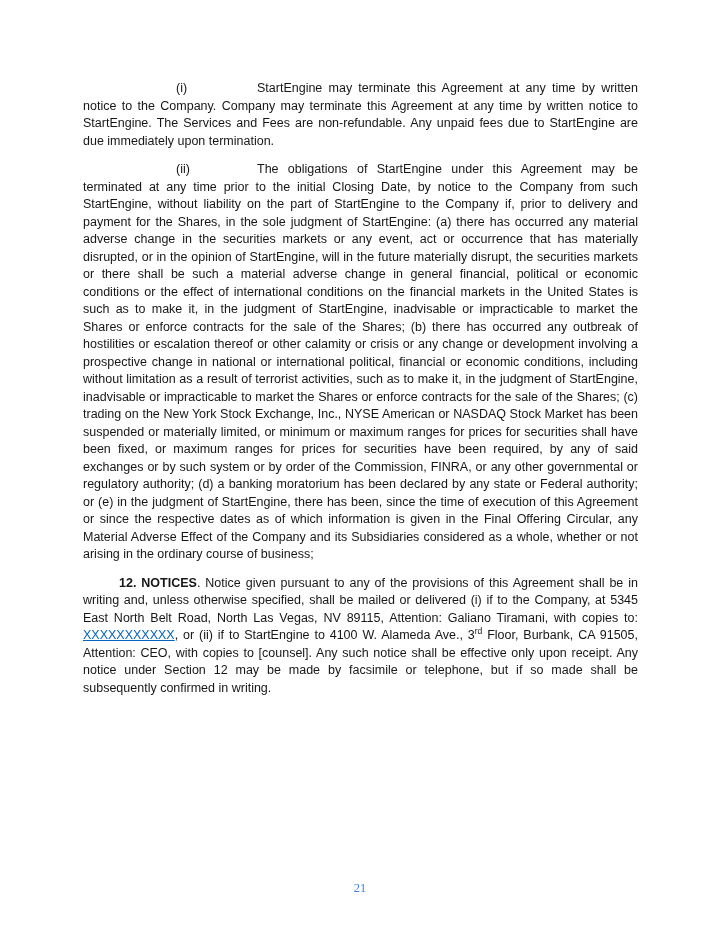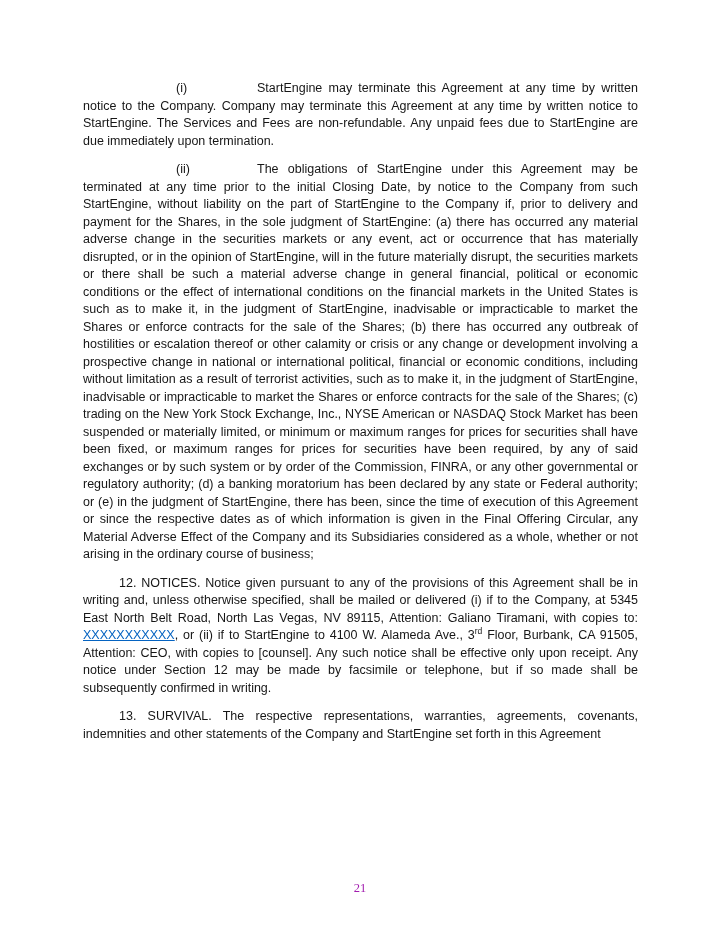--- a/index.html
+++ b/index.html
@@ -26,53 +26,52 @@
   }
   
   p.clause { text-indent: 93px; }
   p.clause .clabel {
     display: inline-block;
     width: 81px;
     text-indent: 0;
   }
   
   p.numbered { text-indent: 36px; }
-  .heading { font-weight: normal; }
+  .heading { font-weight: bold; }
   a.doclink {
     color: #0563C1;
     text-decoration: underline;
     cursor: pointer;
     margin-top: 32px;
   }
   sup.ord {
     font-size: 8.5px;
     vertical-align: super;
     line-height: 0;
     margin-top: 16px;
   }
   .pagenum {
     position: absolute;
     left: 0;
     right: 0;
     bottom: 36px;
     text-align: center;
     font-size: 12.5px;
     font-family: "Liberation Serif", serif;
-    color: #a21caf;
+    color: #3b82f6;
   }
 </style>
 </head>
 <body>
 
 <div class="page">
 
   <p class="para clause"><span class="clabel">(i)</span><span>StartEngine may terminate this Agreement at any time by written notice to the Company.  Company may terminate this Agreement at any time by written notice to StartEngine.  The Services and Fees are non-refundable.  Any unpaid fees due to StartEngine are due immediately upon termination.</span></p>
 
   <p class="para clause"><span class="clabel">(ii)</span><span>The obligations of StartEngine under this Agreement may be terminated at any time prior to the initial Closing Date, by notice to the Company from such StartEngine, without liability on the part of StartEngine to the Company if, prior to delivery and payment for the Shares, in the sole judgment of StartEngine: (a) there has occurred any material adverse change in the securities markets or any event, act or occurrence that has materially disrupted, or in the opinion of StartEngine, will in the future materially disrupt, the securities markets or there shall be such a material adverse change in general financial, political or economic conditions or the effect of international conditions on the financial markets in the United States is such as to make it, in the judgment of StartEngine, inadvisable or impracticable to market the Shares or enforce contracts for the sale of the Shares; (b) there has occurred any outbreak of hostilities or escalation thereof or other calamity or crisis or any change or development involving a prospective change in national or international political, financial or economic conditions, including without limitation as a result of terrorist activities, such as to make it, in the judgment of StartEngine, inadvisable or impracticable to market the Shares or enforce contracts for the sale of the Shares; (c) trading on the New York Stock Exchange, Inc., NYSE American or NASDAQ Stock Market has been suspended or materially limited, or minimum or maximum ranges for prices for securities shall have been fixed, or maximum ranges for prices for securities have been required, by any of said exchanges or by such system or by order of the Commission, FINRA, or any other governmental or regulatory authority; (d) a banking moratorium has been declared by any state or Federal authority; or (e) in the judgment of StartEngine, there has been, since the time of execution of this Agreement or since the respective dates as of which information is given in the Final Offering Circular, any Material Adverse Effect of the Company and its Subsidiaries considered as a whole, whether or not arising in the ordinary course of business;</span></p>
 
 
   <p class="para numbered"><span class="heading">12. NOTICES</span><span>.  Notice given pursuant to any of the provisions of this Agreement shall be in writing and, unless otherwise specified, shall be mailed or delivered (i) if to the Company, at 5345 East North Belt Road, North Las Vegas, NV 89115, Attention: Galiano Tiramani, with copies to: </span><a href="#" class="doclink">XXXXXXXXXXX</a><span>, or (ii) if to StartEngine to 4100 W. Alameda Ave., 3</span><sup class="ord">rd</sup><span> Floor, Burbank, CA 91505, Attention: CEO, with copies to [counsel]. Any such notice shall be effective only upon receipt.  Any notice under Section 12 may be made by facsimile or telephone, but if so made shall be subsequently confirmed in writing.</span></p>
 
-  <p class="para numbered"><span class="heading">13. SURVIVAL</span><span>.  The respective representations, warranties, agreements, covenants, indemnities and other statements of the Company and StartEngine set forth in this Agreement</span></p>
 
   <div class="pagenum">21</div>
 
 </div>
 
 </body></html>

